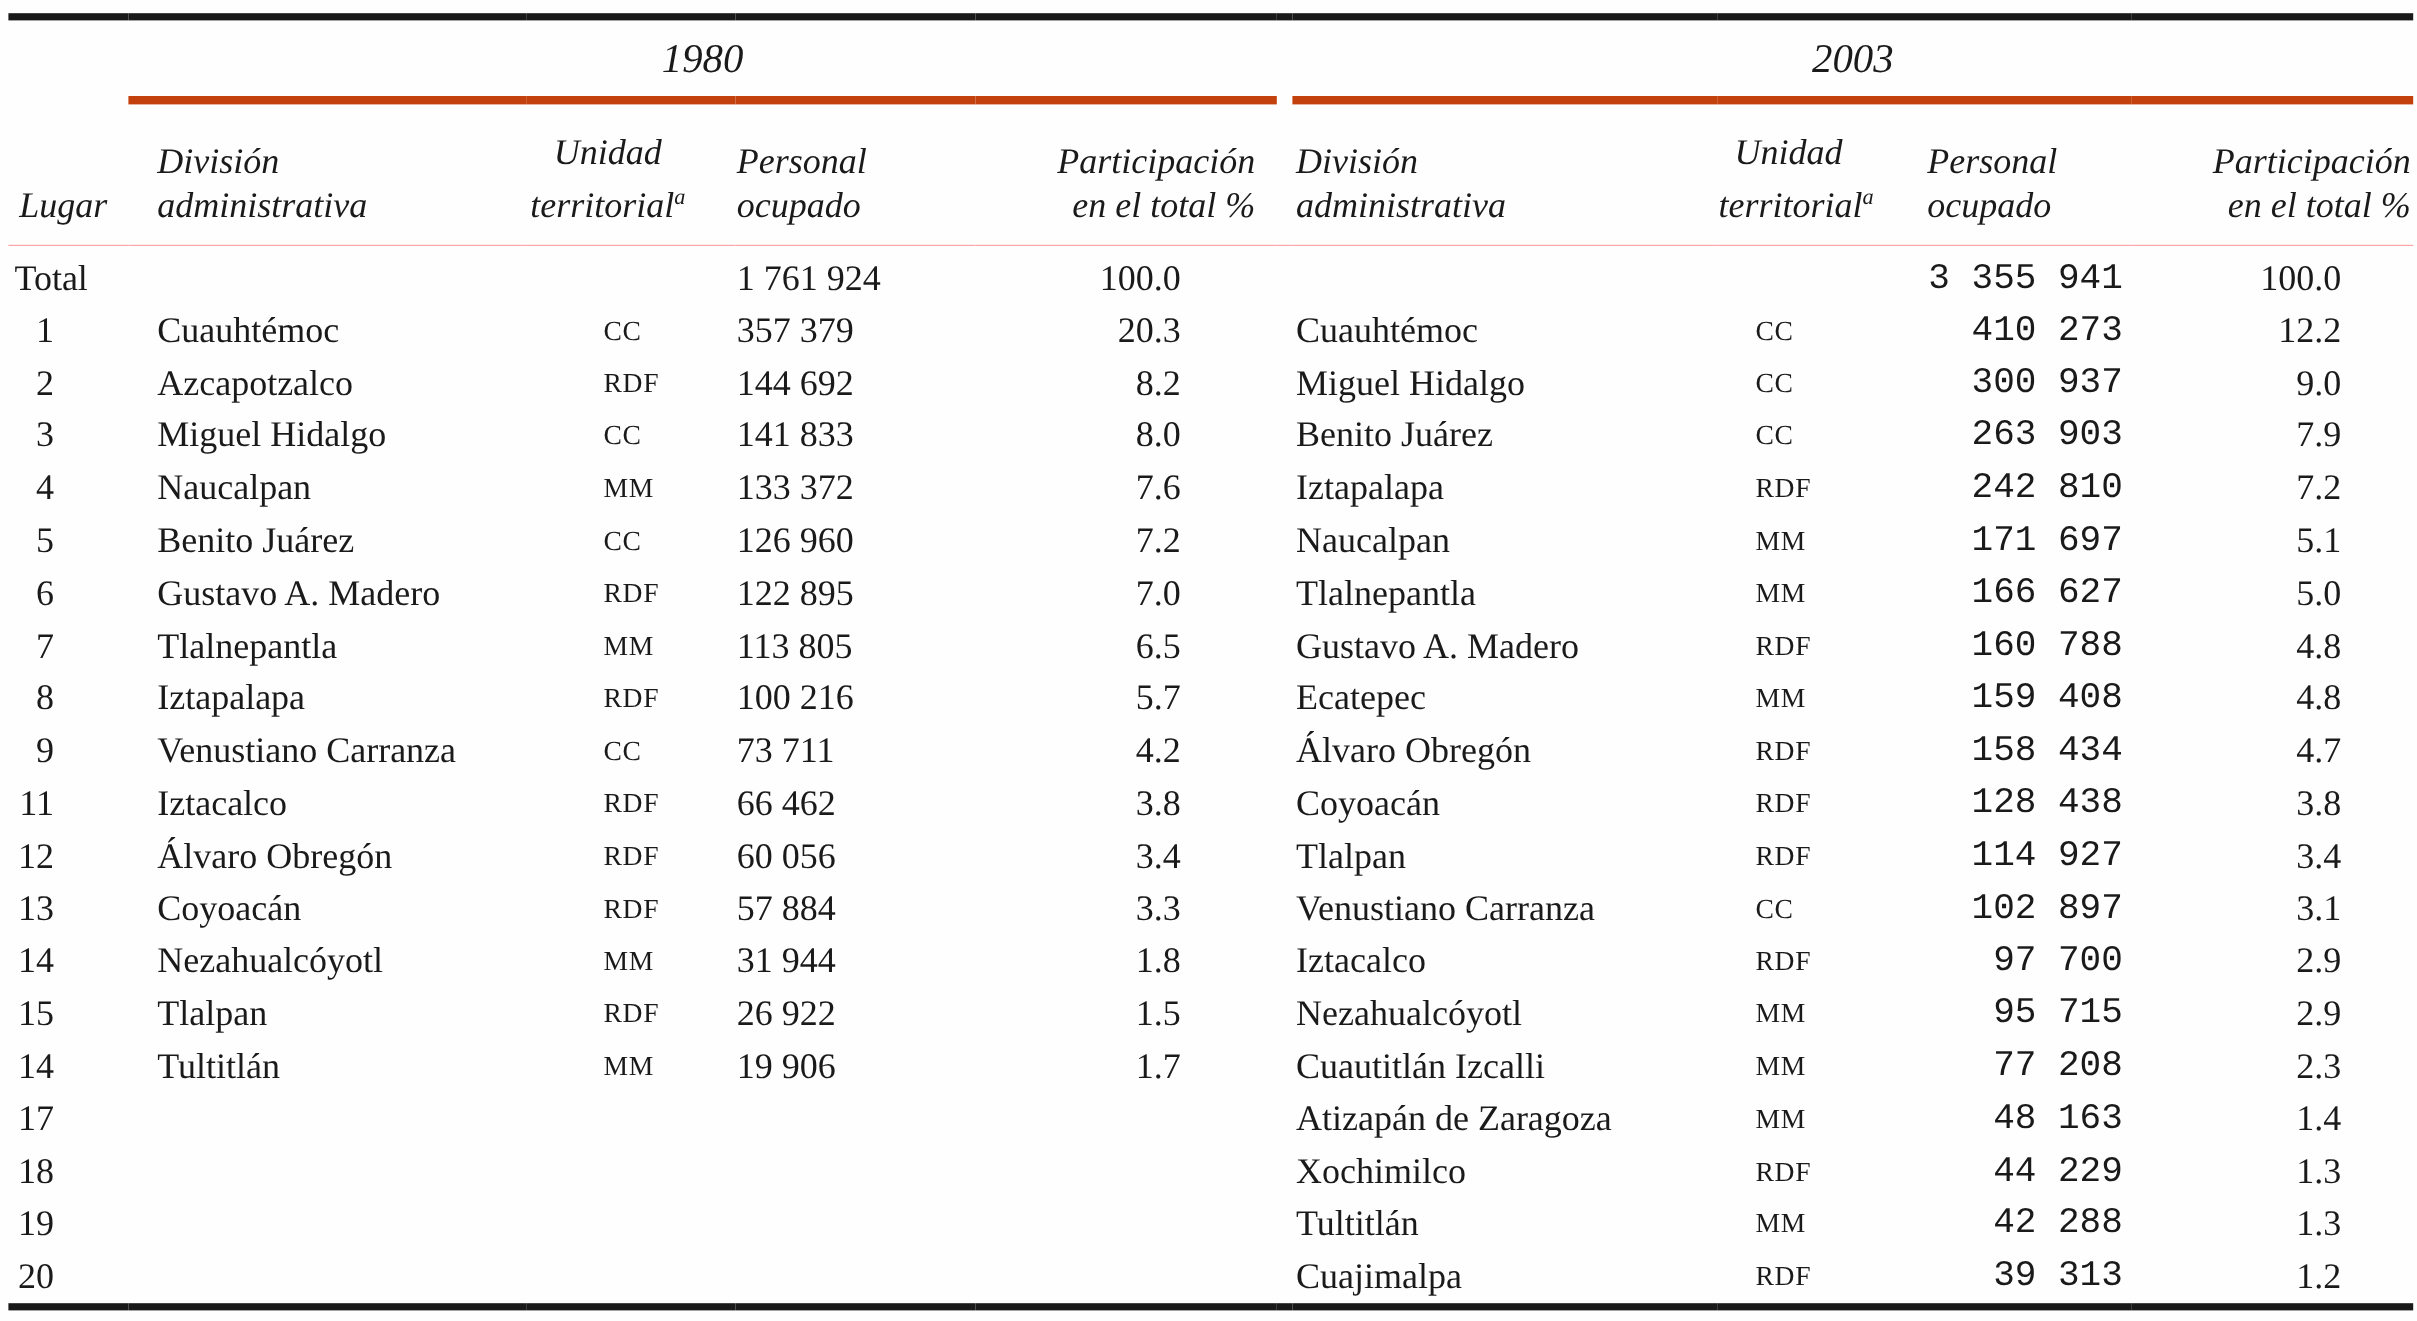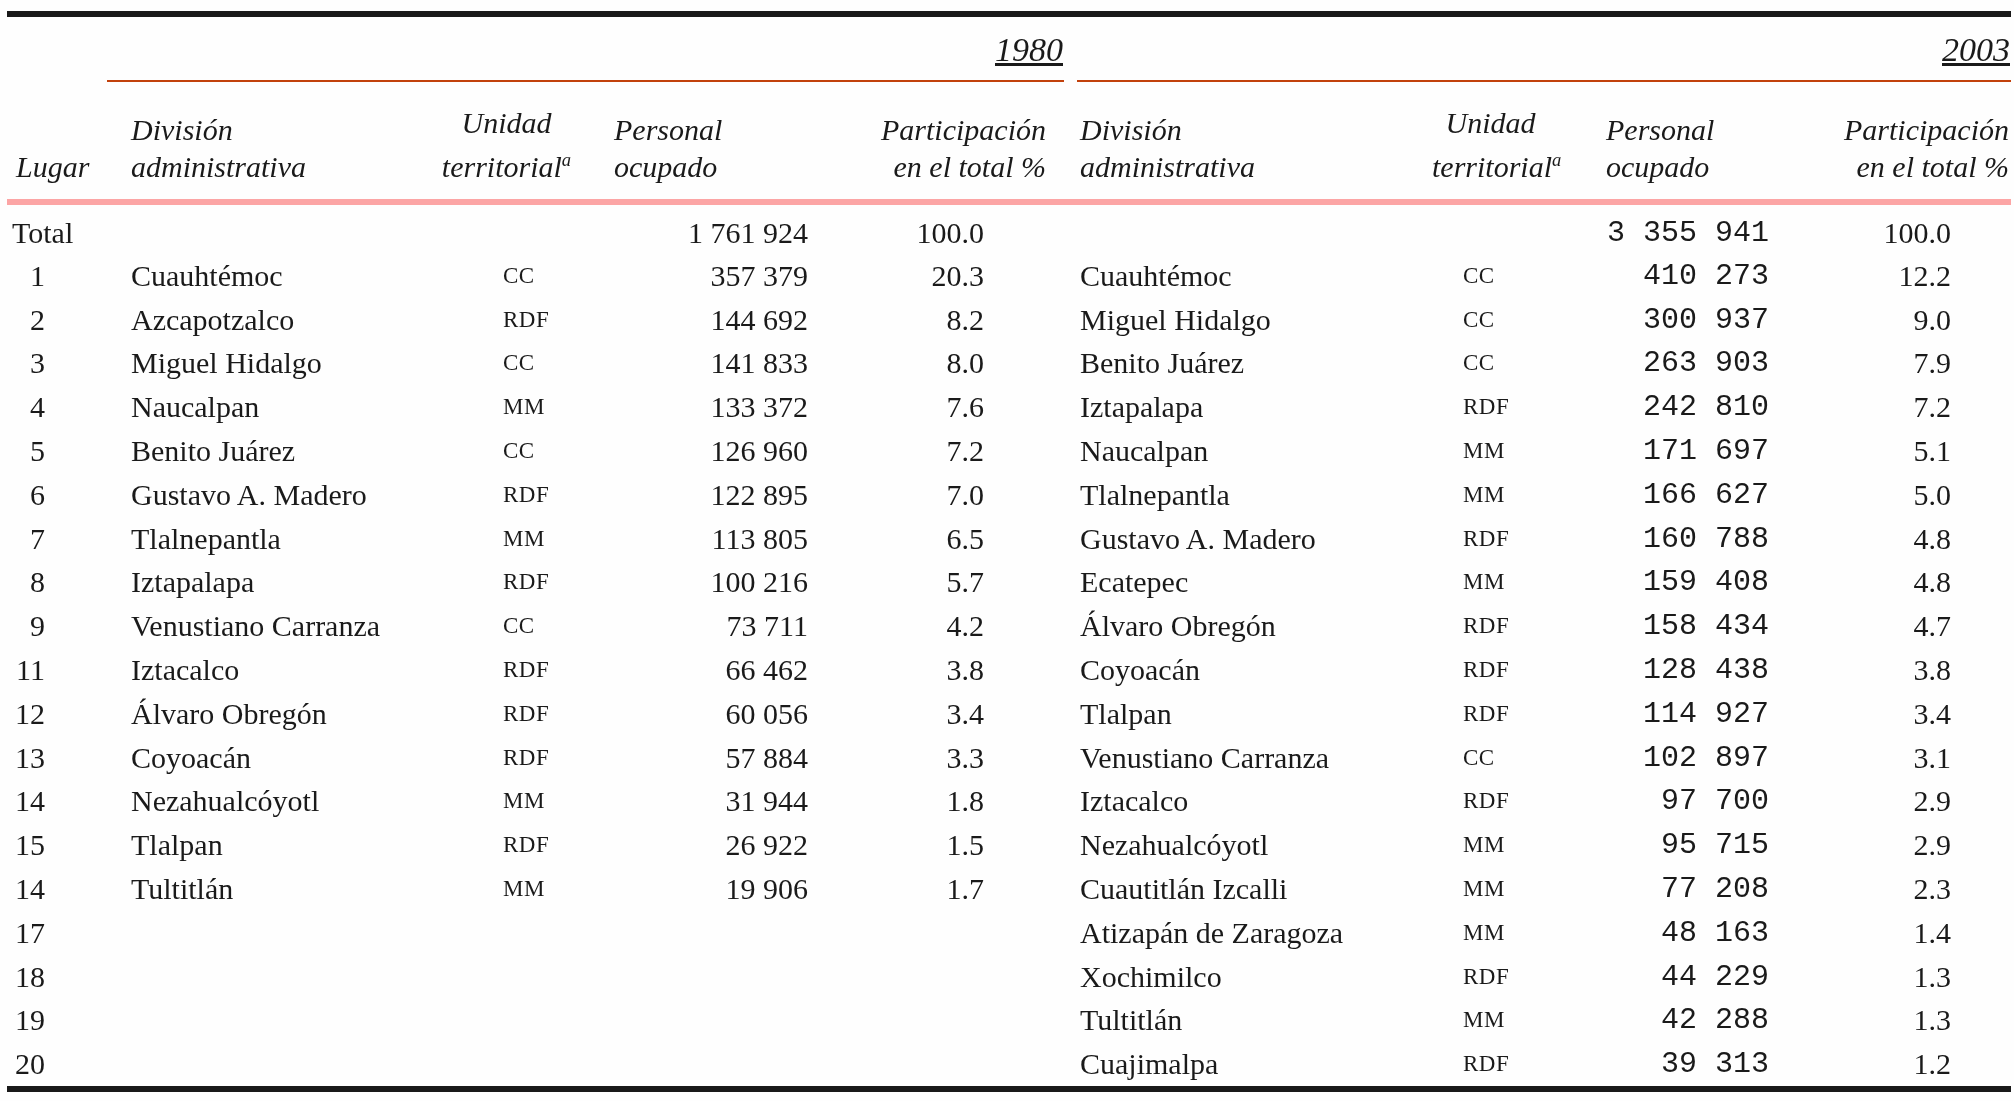--- a/index.html
+++ b/index.html
@@ -31,27 +31,26 @@
     white-space: nowrap;
     overflow: visible;
   }
   tr.year-row th {
     height: 58px;
     font-size: 34px;
     vertical-align: middle;
     padding-top: 4px;
   }
   tr.year-row th.year {
-    border-bottom: 2px solid #c2410c;
-    text-align: right;
-    text-decoration: underline;
+    border-bottom: 7px solid #c2410c;
+    text-align: center;
   }
   tr.col-header-row th {
     height: 102px;
-    border-bottom: 6px solid #fca5a5;
+    border-bottom: 1px solid #fca5a5;
     font-size: 30px;
     line-height: 37px;
     vertical-align: bottom;
     padding-bottom: 14px;
   }
   th.h-lugar     { text-align: left;   padding-left: 9px;  }
   th.h-division  { text-align: left;   padding-left: 24px; }
   th.h-division2 { text-align: left;   padding-left: 3px;  }
   th.h-unidad    { text-align: center; padding-right: 40px; }
   th.h-unidad2   { text-align: center; padding-right: 56px; }
@@ -69,21 +68,21 @@
     white-space: nowrap;
     overflow: visible;
   }
   td.c-lugar     { text-align: right; padding-right: 62px; }
   tr.total-row td.c-lugar { text-align: left; padding-left: 5px; padding-right: 0; font-family: Liberation Serif, serif; }
   tr.total-row td { height: 40px; padding-top: 8px; }
   td.c-division  { text-align: left;  padding-left: 24px; }
   td.c-division2 { text-align: left;  padding-left: 3px;  }
   td.c-unidad    { text-align: left;  padding-left: 64px; font-size: 23px; letter-spacing: 0.5px; }
   td.c-unidad2   { text-align: left;  padding-left: 32px; font-size: 23px; letter-spacing: 0.5px; }
-  td.c-personal  { text-align: right; padding-right: 5px; }
+  td.c-personal  { text-align: left; padding-right: 5px; }
   td.c-personal2 { text-align: right; padding-right: 7px; font-family: Liberation Mono, monospace; }
   td.c-part      { text-align: right; padding-right: 80px; }
   td.c-part2     { text-align: right; padding-right: 60px; }
 </style>
 </head>
 <body>
 
 <div class="page">
   <table class="booktab">
     <colgroup>

